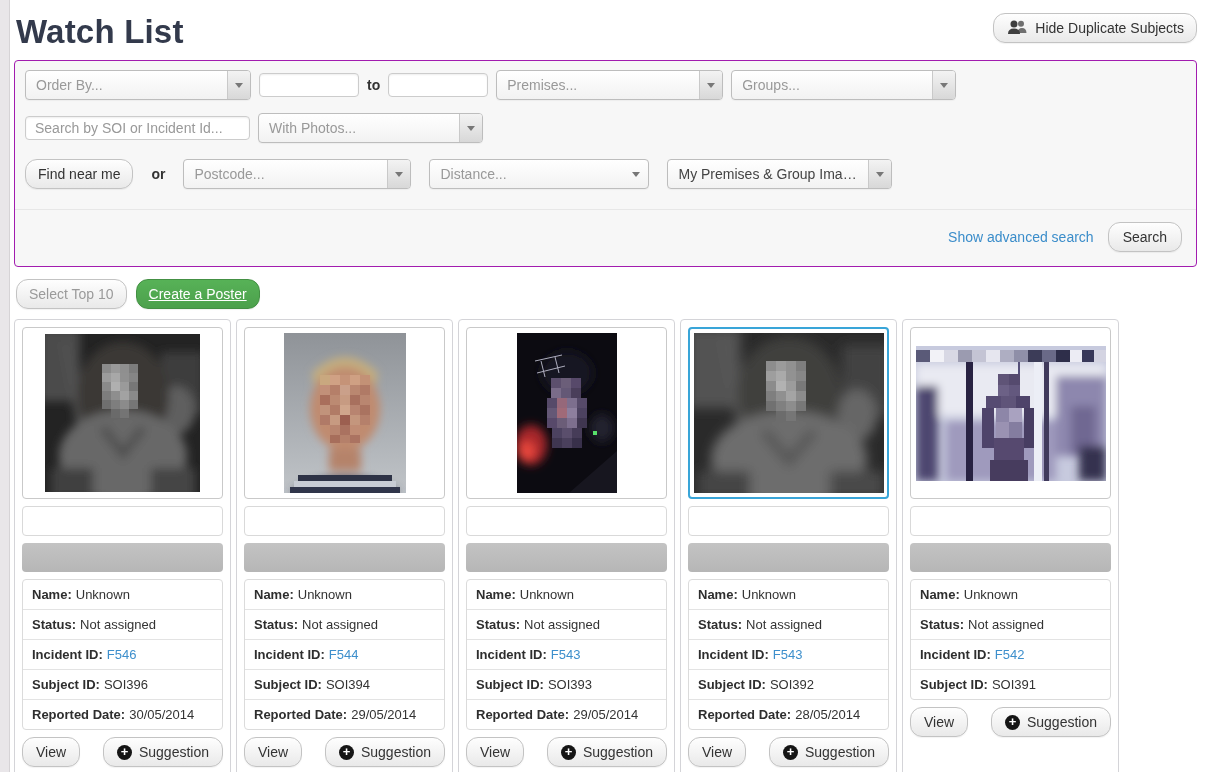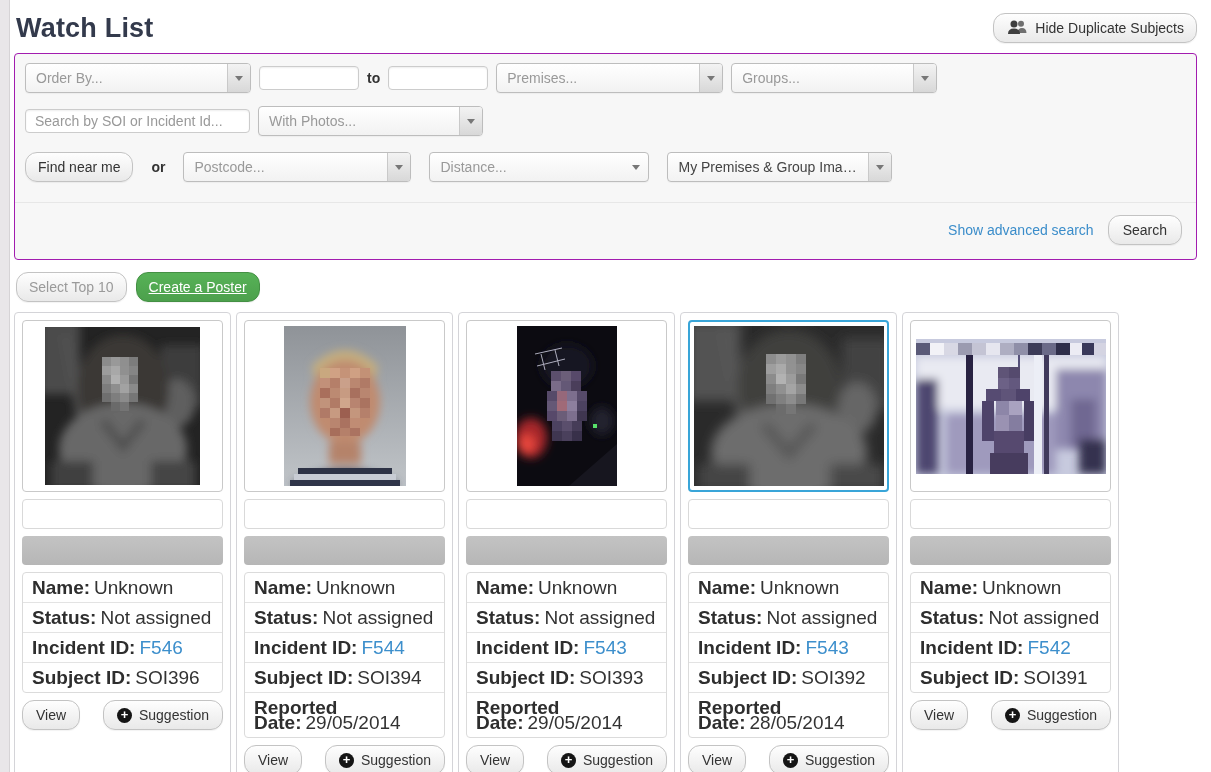--- a/index.html
+++ b/index.html
@@ -3,21 +3,21 @@
 <meta charset="utf-8">
 <style>
   * { margin:0; padding:0; box-sizing:border-box; }
   html,body { width:1211px; height:772px; overflow:hidden; background:#e9e6e9;
               font-family:"Liberation Sans", sans-serif; color:#333; }
   .page { position:absolute; left:9px; top:0; width:1202px; height:772px;
           background:#fff; border-left:1px solid #d6d3d6; padding:0 14px 0 4px; }
 
   
   .hdr { display:flex; justify-content:space-between; align-items:flex-start; padding-top:13px; }
-  .title { font-size:27px; font-weight:bold; color:#333a4c; letter-spacing:.2px; padding-left:2px; }
+  .title { font-size:33px; font-weight:bold; color:#333a4c; letter-spacing:.2px; padding-left:2px; }
   .btn { display:inline-flex; align-items:center; justify-content:center; gap:7px;
          height:30px; padding:0 12px; font-size:14px; color:#333;
          background:linear-gradient(#fefefe,#e9e9e9); border:1px solid #c3c3c3;
          border-radius:12px; cursor:pointer; white-space:nowrap;
          box-shadow:0 1px 1px rgba(0,0,0,.05); font-family:"Liberation Sans", sans-serif; }
   .btn.green { background:linear-gradient(#57b257,#4ca04c); border-color:#449044; color:#fff;text-decoration:underline; }
   .btn.muted { color:#9a9a9a; }
 
   
   .panel { margin-top:9px; background:#f7f7f7; border:1px solid #a21caf; border-radius:4px;
@@ -52,21 +52,21 @@
   .cards { margin-top:10px; display:flex; gap:5px; padding-left:0; }
   .card { width:217px; height:464px; background:#fff; border:1px solid #d4d4d8;
           border-radius:4px; padding:7px; flex:none; }
   .pframe { height:172px; border:1px solid #c9c9c9; border-radius:4px; background:#fff;
             display:flex; align-items:center; justify-content:center; cursor:pointer; }
   .pframe.selected { border:2px solid #39a5d8; }
   .emptybox { height:30px; margin-top:7px; border:1px solid #d9d9d9; border-radius:4px; background:#fff; }
   .graybar { height:29px; margin-top:7px; border-radius:4px;
              background:linear-gradient(#c3c3c3,#b6b6b6); }
   .details { margin-top:7px; border:1px solid #dbdbdb; border-radius:4px; background:#fff; }
-  .drow { padding:7px 9px; font-size:19px; border-top:1px solid #e3e3e3; line-height:15px; }
+  .drow { padding:7px 9px; font-size:13px; border-top:1px solid #e3e3e3; line-height:15px; }
   .drow:first-child { border-top:none; }
   .dl { font-weight:bold; color:#2e2e2e; }
   .dv { color:#333; margin-left:4px; }
   a.ilink { color:#3d8fcc; text-decoration:none; margin-left:4px; cursor:pointer; }
   .card-actions { margin-top:7px; display:flex; justify-content:space-between; }
   .btn.small { height:30px; padding:0 13px; font-size:14px; }
   .plus-ico { display:inline-block; width:15px; height:15px; border-radius:50%; background:#151515;
               color:#fff; font-size:13px; font-weight:bold; line-height:14px; text-align:center; }
   .plus-ico::before { content:"+"; }
 </style>
@@ -100,21 +100,21 @@
       </div>
       <input class="tinput" style="width: 100px;">
       <span class="lbl-inline">to</span>
       <input class="tinput" style="width: 100px;">
       <div class="sel" style="width:227px">
         <span class="stext">Premises...</span>
         <span class="seg">
             <span class="tri"></span>
           </span>
       </div>
-      <div class="sel" style="width:206px">
+      <div class="sel" style="width:225px">
         <span class="stext">Groups...</span>
         <span class="seg">
             <span class="tri"></span>
           </span>
       </div>
     </div>
 
     <div class="frow">
       <input class="tinput" style="width: 225px;" placeholder="Search by SOI or Incident Id...">
       <div class="sel" style="width:225px">
@@ -205,20 +205,21 @@
           </g>
         </svg>
       </div>
       <div class="emptybox"></div>
       <div class="graybar"></div>
       <div class="details">
         <div class="drow"><span class="dl">Name:</span><span class="dv">Unknown</span></div>
         <div class="drow"><span class="dl">Status:</span><span class="dv">Not assigned</span></div>
         <div class="drow"><span class="dl">Incident ID:</span><a class="ilink">F546</a></div>
         <div class="drow"><span class="dl">Subject ID:</span><span class="dv">SOI396</span></div>
+        <div class="drow"><span class="dl">Reported Date:</span><span class="dv">30/05/2014</span></div>
       </div>
       <div class="card-actions">
         <button class="btn small">View</button>
         <button class="btn small">
             <span class="plus-ico"></span>
             <span>Suggestion</span>
           </button>
       </div>
     </div>
 

